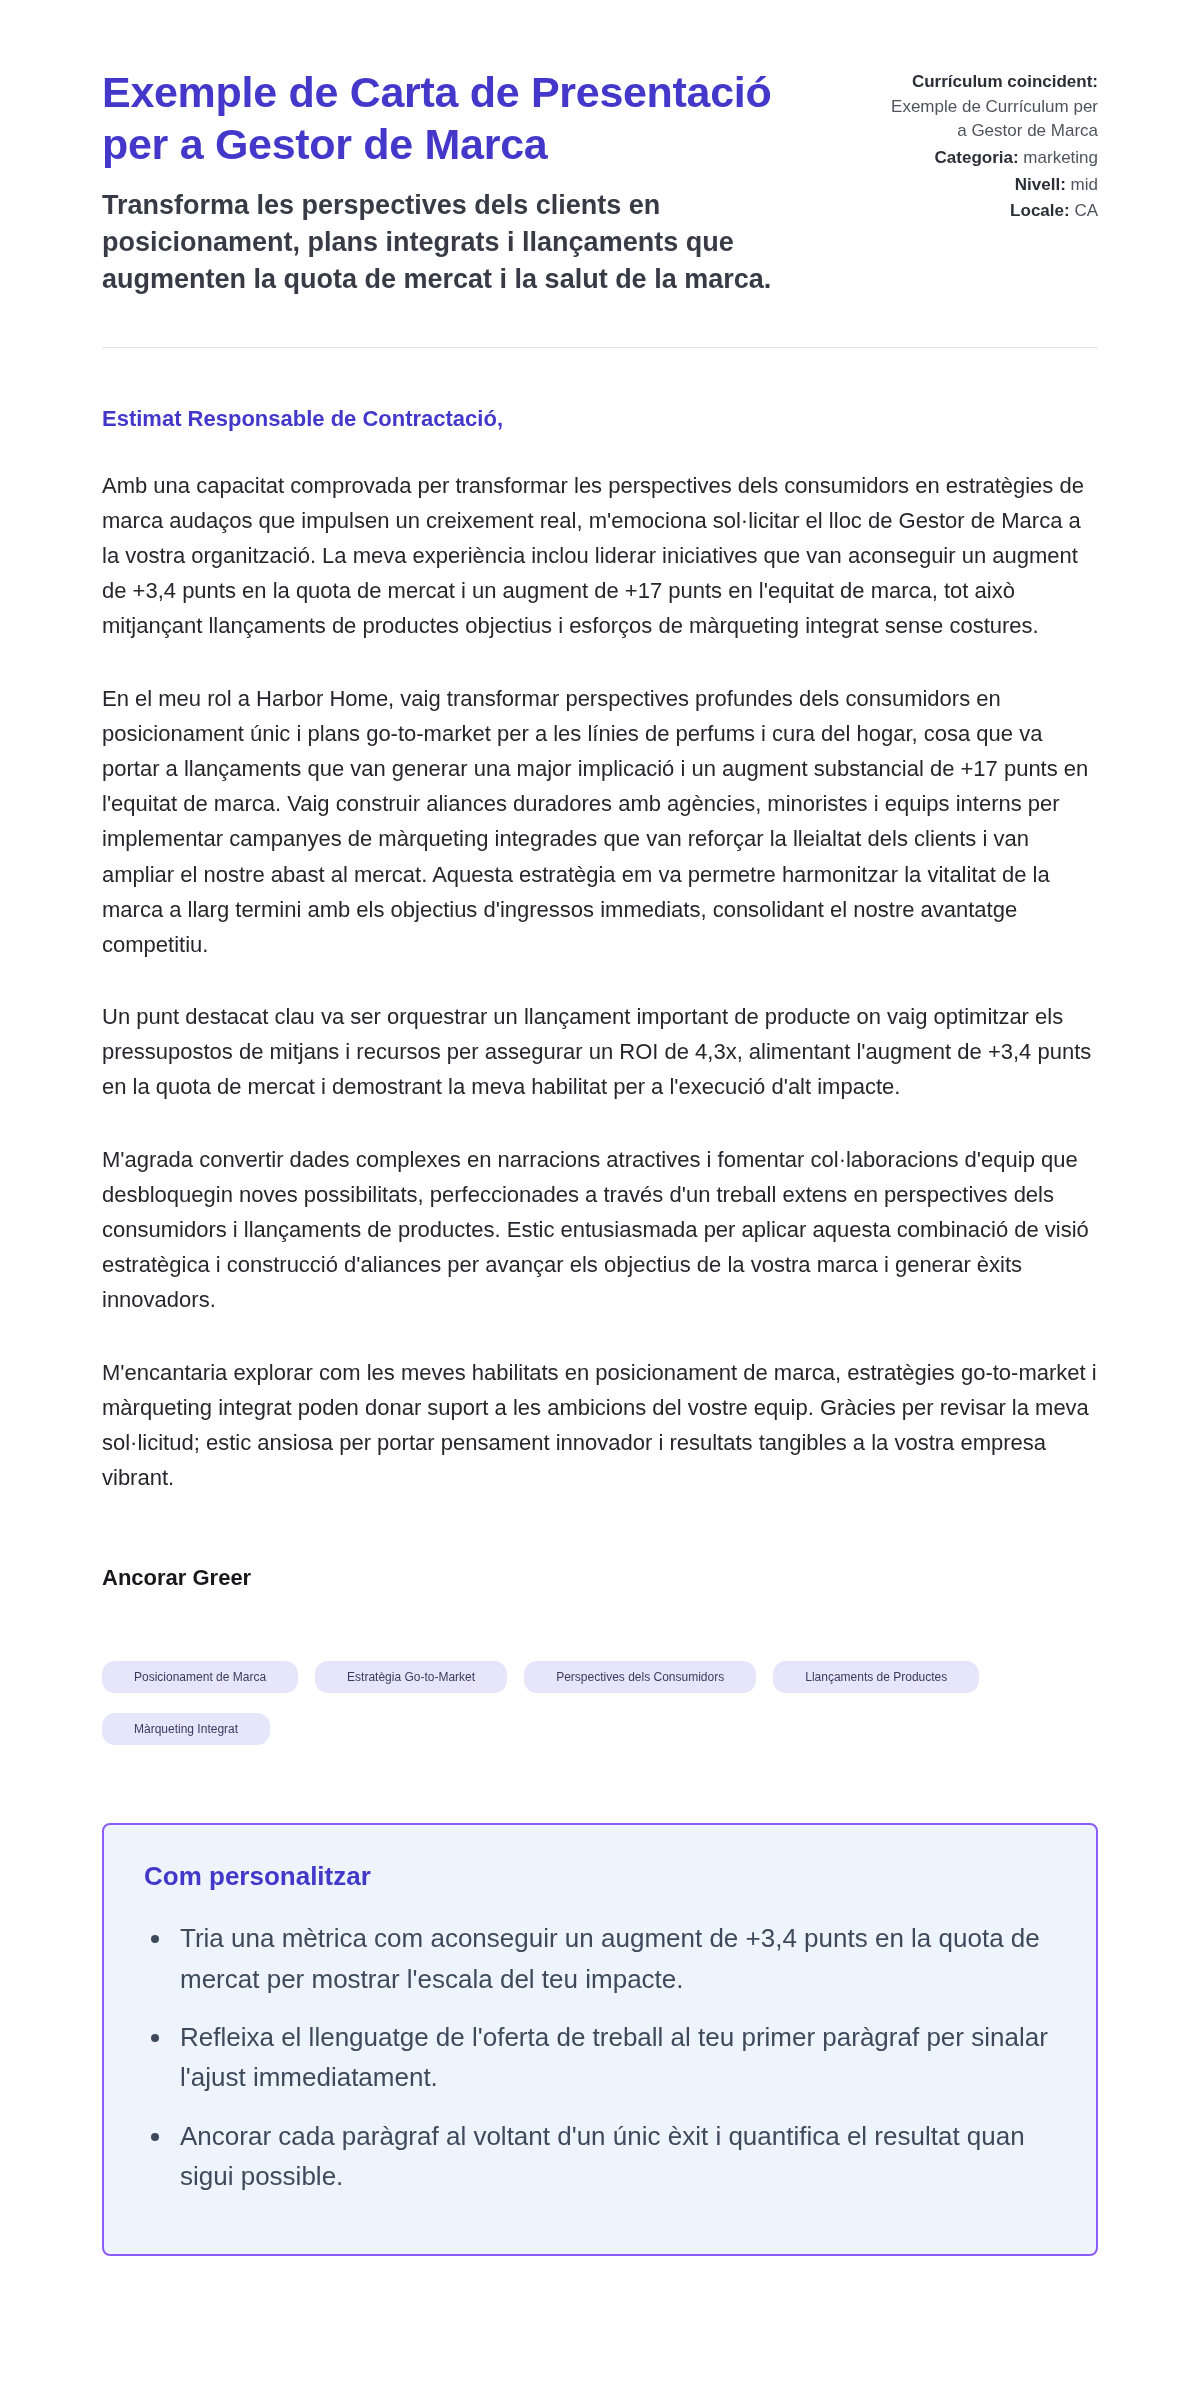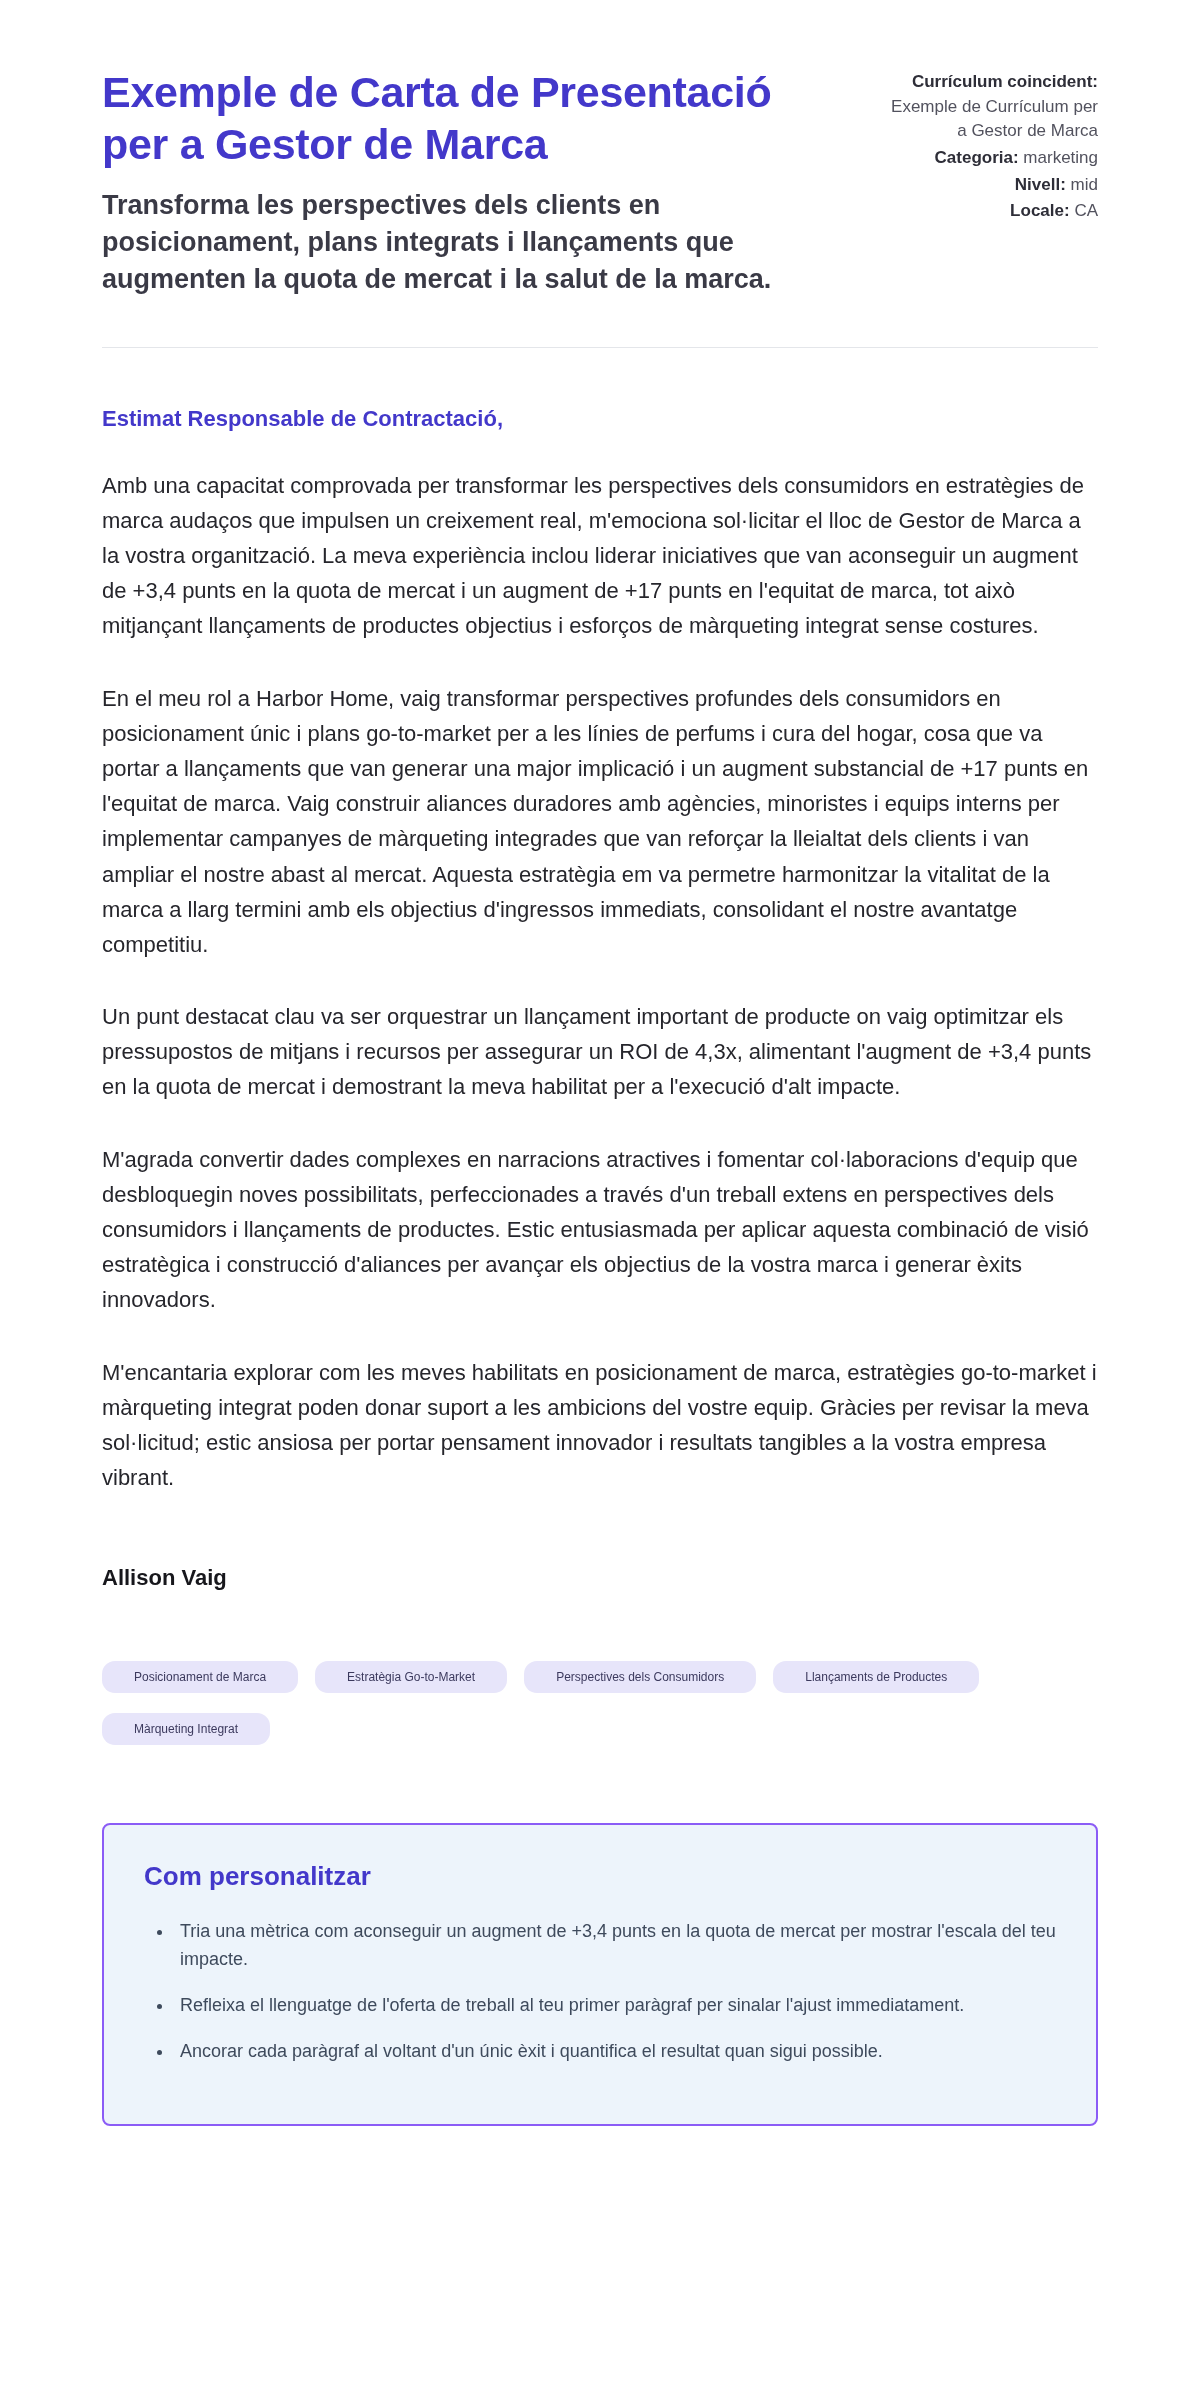--- a/index.html
+++ b/index.html
@@ -119,21 +119,21 @@
     color: #4338ca;
     font-size: 26px;
     font-weight: bold;
   }
   .tips-list {
     margin: 0;
     padding-left: 30px;
     color: #3e4a5c;
   }
   .tips-list li {
-    font-size: 18px;
+    font-size: 26px;
     line-height: 1.55;
     margin-bottom: 18px;
     padding-left: 6px;
   }
   .tips-list li:last-child { margin-bottom: 16px; }
 </style>
 </head>
 <body>
 
 <div class="container">
@@ -168,21 +168,21 @@
   <main>
     <p class="greeting">Estimat Responsable de Contractació,</p>
 
     <p class="paragraph">Amb una capacitat comprovada per transformar les perspectives dels consumidors en estratègies de marca audaços que impulsen un creixement real, m'emociona sol·licitar el lloc de Gestor de Marca a la vostra organització. La meva experiència inclou liderar iniciatives que van aconseguir un augment de +3,4 punts en la quota de mercat i un augment de +17 punts en l'equitat de marca, tot això mitjançant llançaments de productes objectius i esforços de màrqueting integrat sense costures.</p>
     <p class="paragraph">En el meu rol a Harbor Home, vaig transformar perspectives profundes dels consumidors en posicionament únic i plans go-to-market per a les línies de perfums i cura del hogar, cosa que va portar a llançaments que van generar una major implicació i un augment substancial de +17 punts en l'equitat de marca. Vaig construir aliances duradores amb agències, minoristes i equips interns per implementar campanyes de màrqueting integrades que van reforçar la lleialtat dels clients i van ampliar el nostre abast al mercat. Aquesta estratègia em va permetre harmonitzar la vitalitat de la marca a llarg termini amb els objectius d'ingressos immediats, consolidant el nostre avantatge competitiu.</p>
     <p class="paragraph">Un punt destacat clau va ser orquestrar un llançament important de producte on vaig optimitzar els pressupostos de mitjans i recursos per assegurar un ROI de 4,3x, alimentant l'augment de +3,4 punts en la quota de mercat i demostrant la meva habilitat per a l'execució d'alt impacte.</p>
     <p class="paragraph">M'agrada convertir dades complexes en narracions atractives i fomentar col·laboracions d'equip que desbloquegin noves possibilitats, perfeccionades a través d'un treball extens en perspectives dels consumidors i llançaments de productes. Estic entusiasmada per aplicar aquesta combinació de visió estratègica i construcció d'aliances per avançar els objectius de la vostra marca i generar èxits innovadors.</p>
     <p class="paragraph">M'encantaria explorar com les meves habilitats en posicionament de marca, estratègies go-to-market i màrqueting integrat poden donar suport a les ambicions del vostre equip. Gràcies per revisar la meva sol·licitud; estic ansiosa per portar pensament innovador i resultats tangibles a la vostra empresa vibrant.</p>
 
     <div class="signature">
-      <p class="signature-name">Allison Vaig</p>
+      <p class="signature-name">Ancorar Greer</p>
     </div>
 
     <div class="tags">
       <span class="tag-chip">Posicionament de Marca</span>
       <span class="tag-chip">Estratègia Go-to-Market</span>
       <span class="tag-chip">Perspectives dels Consumidors</span>
       <span class="tag-chip">Llançaments de Productes</span>
       <span class="tag-chip">Màrqueting Integrat</span>
     </div>
 

